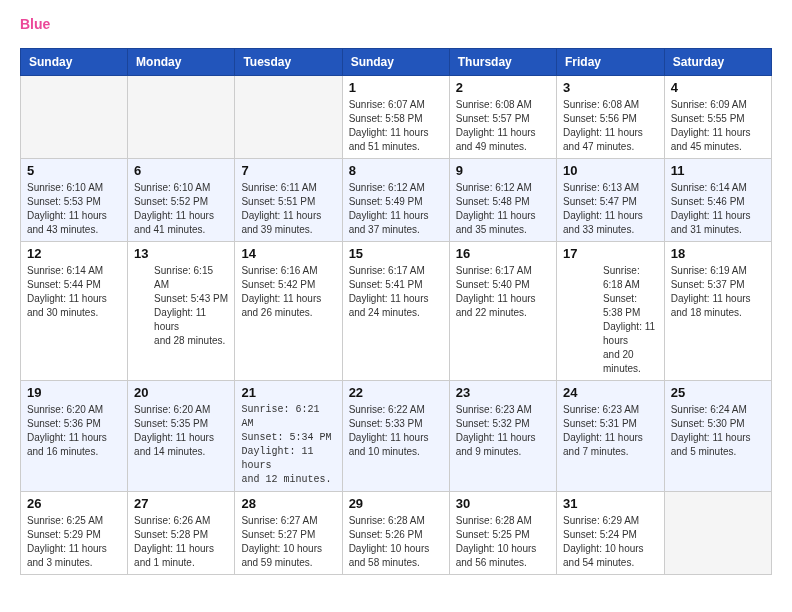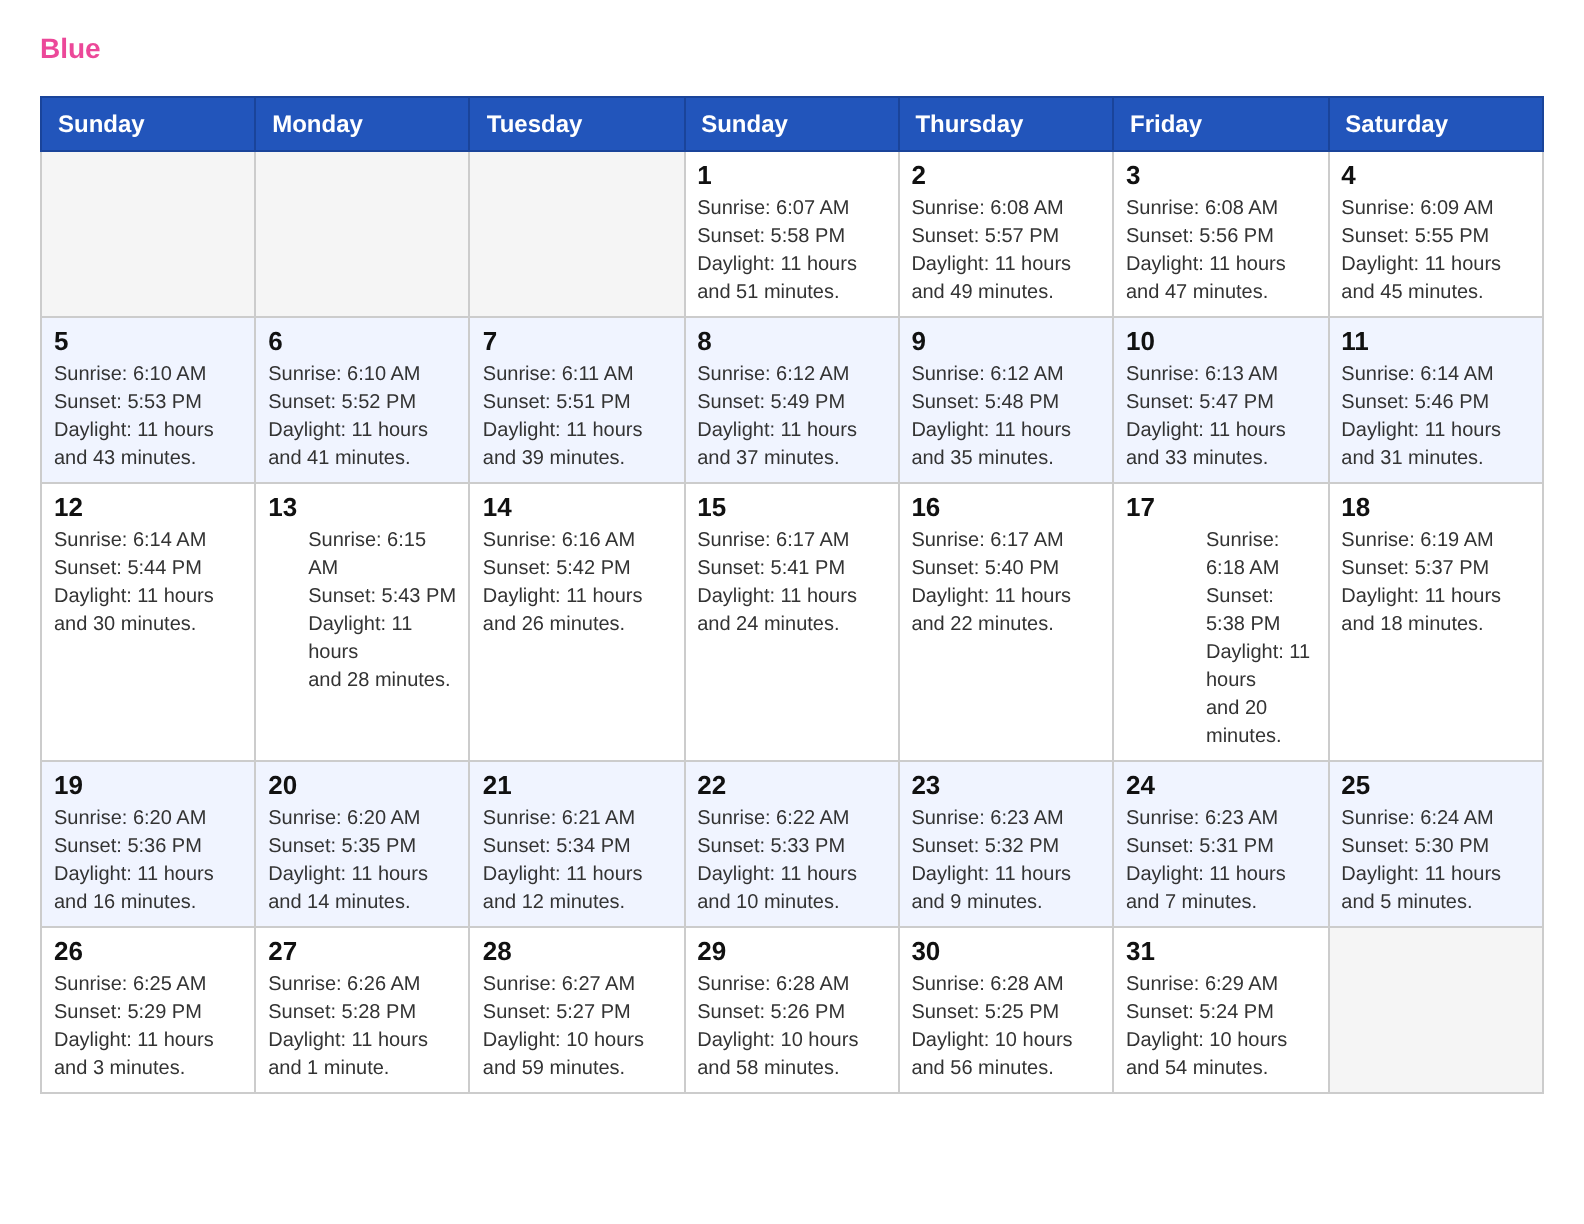--- a/index.html
+++ b/index.html
@@ -250,21 +250,21 @@
         </td>
         <td>
           <div class="day-number">20</div>
           <div class="day-info" style="white-space: pre-line;">Sunrise: 6:20 AM
 Sunset: 5:35 PM
 Daylight: 11 hours
 and 14 minutes.</div>
         </td>
         <td>
           <div class="day-number">21</div>
-          <div class="day-info" style="white-space: pre-line;">Sunrise: 6:21 AM
+          <div class="day-info" style="white-space: pre-line; font-family: Liberation Mono, monospace;">Sunrise: 6:21 AM
 Sunset: 5:34 PM
 Daylight: 11 hours
 and 12 minutes.</div>
         </td>
         <td>
           <div class="day-number">22</div>
           <div class="day-info" style="white-space: pre-line;">Sunrise: 6:22 AM
 Sunset: 5:33 PM
 Daylight: 11 hours
 and 10 minutes.</div>

